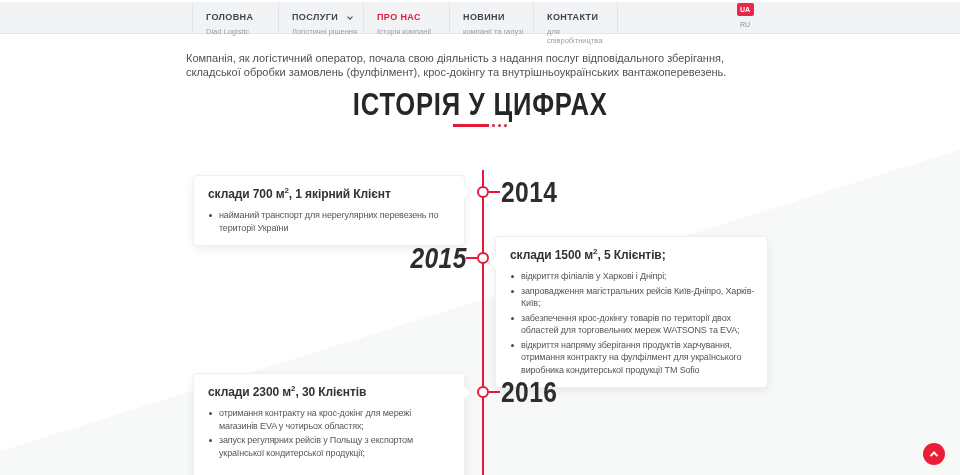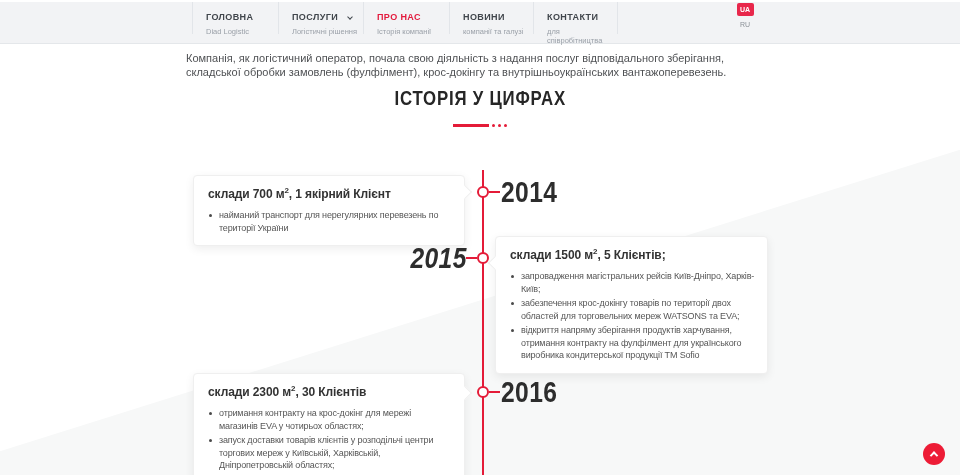--- a/index.html
+++ b/index.html
@@ -8,21 +8,21 @@
     position:relative; width:960px; height:475px; overflow:hidden;
     background:#fff; font-family:"Liberation Sans","DejaVu Sans",sans-serif;
   }
   
   .diagonal-bg {
     position:absolute; inset:0; z-index:0; background:#f7f8f8;
     clip-path:polygon(100% 31.5%, 100% 100%, 0 100%, 0 95%);
   }
   
   .header {
-    position:absolute; top:0; left:0; width:960px; height:44px; z-index:5;
+    position:absolute; top:0; left:0; width:960px; height:34px; z-index:5;
     background:#f2f3f5; border-top:2px solid #ffffff; border-bottom:1px solid #e4e7ea;padding-left:30px;
   }
   .nav { position:absolute; left:192px; top:0; height:32px; display:flex; }
   .nav-item {
     height:32px; padding:4px 0 0 13px; border-left:1px solid #e2e5e9; cursor:pointer;
   }
   .nav-item:last-child { border-right:1px solid #e2e5e9; }
   .nav-item .t {
     font-size:9.5px; font-weight:bold; letter-spacing:0.4px; color:#41464c;
     display:inline-block; transform:scaleX(0.95); transform-origin:left center;
@@ -42,21 +42,21 @@
   }
   .lang-ru { font-size:7px; color:#8b9097; margin-top:5px; cursor:pointer; }
   
   .intro {
     position:absolute; left:186px; top:51px; width:578px; z-index:2;
     font-size:11px; line-height:14px; color:#4f5154;
   }
   
   .sec-title {
     position:absolute; left:0; top:86px; width:960px; text-align:center; z-index:2;
-    font-size:21px; font-weight:bold; letter-spacing:1px; color:#262626;
+    font-size:32px; font-weight:bold; letter-spacing:1px; color:#262626;
   }
   .sec-title span { display:inline-block; transform:scaleX(0.8); }
   .ornament {
     position:absolute; left:0; top:124px; width:960px; z-index:2;
     display:flex; justify-content:center; align-items:center;
   }
   .orn-bar { width:36px; height:3px; background:#e41b38; }
   .orn-dot { width:3px; height:3px; border-radius:50%; background:#e41b38; margin-left:3px; }
   .orn-dot:first-of-type { margin-left:6px; }
   
@@ -162,35 +162,35 @@
     </ul>
   </div>
 
   <div class="tl-dot" style="top:252px"></div>
   <div class="tl-conn" style="left:466px; top:257px"></div>
   <div class="year left-of-line" style="left:398px; top:241px; width:64px"><span>2015</span></div>
   <div class="card" style="left:495px; top:236px; width:273px; min-height:125px">
     <div class="card-arrow to-left" style="top:21px"></div>
     <div class="card-title"><span>склади 1500 м</span><sup>2</sup><span>, 5 Клієнтів;</span></div>
     <ul>
+      <li>відкриття філіалів у Харкові і Дніпрі;</li>
       <li>запровадження магістральних рейсів Київ-Дніпро, Харків-Київ;</li>
       <li>забезпечення крос-докінгу товарів по території двох областей для торговельних мереж WATSONS та EVA;</li>
       <li>відкриття напряму зберігання продуктів харчування, отримання контракту на фулфілмент для українського виробника кондитерської продукції TM Sofio</li>
     </ul>
   </div>
 
   <div class="tl-dot" style="top:386px"></div>
   <div class="tl-conn" style="left:489px; top:391px"></div>
   <div class="year right-of-line" style="left:501px; top:375px"><span>2016</span></div>
   <div class="card" style="left:193px; top:373px; width:272px; min-height:140px">
     <div class="card-arrow to-right" style="top:14px"></div>
     <div class="card-title"><span>склади 2300 м</span><sup>2</sup><span>, 30 Клієнтів</span></div>
     <ul>
       <li>отримання контракту на крос-докінг для мережі магазинів EVA у чотирьох областях;</li>
-      <li>запуск доставки товарів клієнтів у розподільчі центри торгових мереж у Київській, Харківській, Дніпропетровській областях;</li>
       <li>запуск регулярних рейсів у Польщу з експортом української кондитерської продукції;</li>
 
     </ul>
   </div>
 
   <div class="scroll-top">
     <div class="chev-up"></div>
   </div>
 </div>
 

